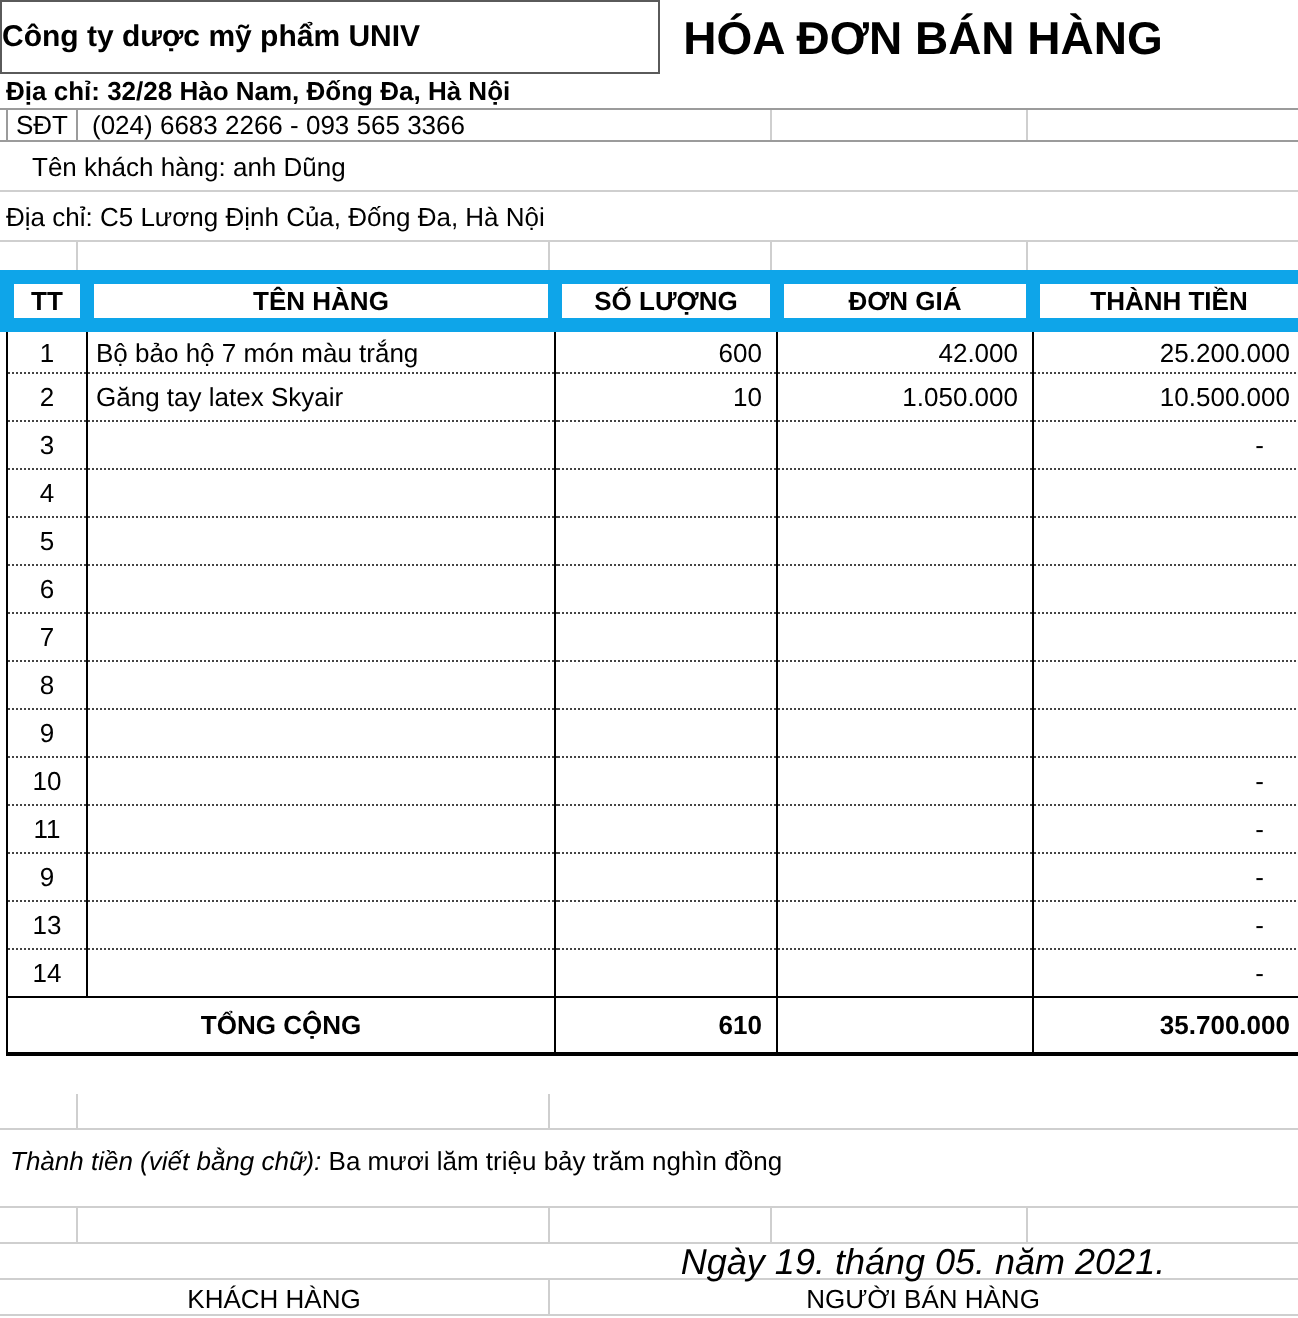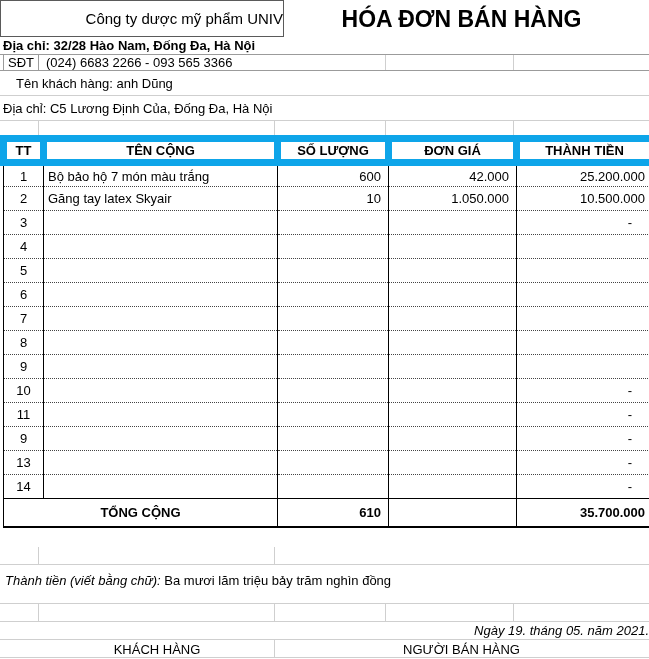--- a/index.html
+++ b/index.html
@@ -4,23 +4,23 @@
 <style>
   html,body { margin:0; padding:0; background:#fff; }
   .page {
     position:relative; width:649px; height:659px; background:#fff;
     font-family:"Liberation Sans", sans-serif; color:#000; overflow:hidden;
   }
   .abs { position:absolute; box-sizing:border-box; }
 
   
   .company-box {
-    left:0; top:0; width:284px; height:37px;
+    left:0; top:0; width:330px; height:37px;
     border:1px solid #5a5a5a;
-    font-size:15px; font-weight:normal; text-align:right; line-height:35px;
+    font-size:15px; font-weight:bold; text-align:left; line-height:35px;
     white-space:nowrap;
   }
   .invoice-title {
     left:274px; top:0; width:375px; height:37px;
     font-size:23px; font-weight:bold; text-align:center; line-height:38px;
     white-space:nowrap;
   }
   .hdr-row { left:0; width:649px; font-size:13px; white-space:nowrap; }
   .addr-row  { top:37px; height:18px; line-height:18px; font-weight:bold; padding-left:3px; border-bottom:1px solid #9b9b9b; }
   .sdt-row   { top:55px; height:16px; line-height:16px; border-bottom:1px solid #9b9b9b; }
@@ -63,24 +63,24 @@
   
   .f-band { left:0; width:649px; border-bottom:1px solid #cfcfcf; }
   .f1 { top:547px; height:18px; }
   .f2 { top:565px; height:39px; font-size:13px; padding:8px 0 0 5px; border-bottom:1px solid #cfcfcf; white-space:nowrap; }
   .f3 { top:604px; height:18px; }
   .f4 { top:622px; height:18px; }
   .f5 { top:640px; height:18px; }
   .words-label { font-style:italic; }
   .date-line {
     position:absolute; left:274px; top:0; width:375px; height:18px;
-    font-size:13px; font-style:italic; text-align:right; line-height:18px;
+    font-size:18px; font-style:italic; text-align:center; line-height:18px;
   }
   .sig { position:absolute; top:0; height:18px; font-size:13px; text-align:center; line-height:19px; }
-  .sig-left  { left:0;     width:274px;padding-left:20px; }
+  .sig-left  { left:0;     width:274px; }
   .sig-right { left:274px; width:375px; }
 </style>
 </head>
 <body>
 
 <div class="page">
 
   <div class="abs company-box">Công ty dược mỹ phẩm UNIV</div>
   <div class="abs invoice-title">HÓA ĐƠN BÁN HÀNG</div>
 
@@ -107,21 +107,21 @@
     <colgroup>
       <col style="width:40px">
         <col style="width:234px">
         <col style="width:111px">
       <col style="width:128px">
         <col style="width:136px">
     </colgroup>
     <thead>
       <tr>
         <th>TT</th>
-        <th>TÊN CỘNG</th>
+        <th>TÊN HÀNG</th>
         <th>SỐ LƯỢNG</th>
         <th>ĐƠN GIÁ</th>
         <th>THÀNH TIỀN</th>
       </tr>
     </thead>
     <tbody>
         <tr>
       <td class="c-tt">1</td>
       <td class="c-name">Bộ bảo hộ 7 món màu trắng</td>
       <td class="c-qty">600</td>

